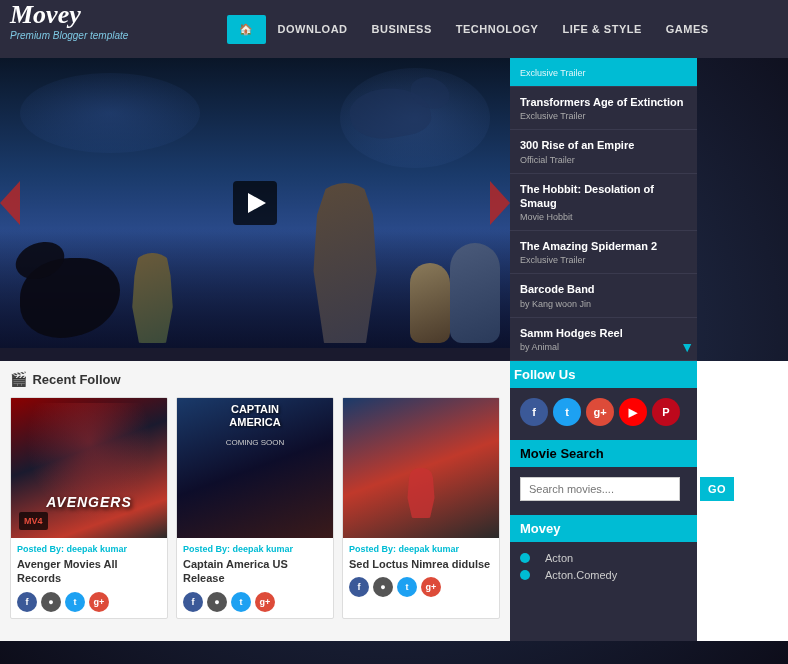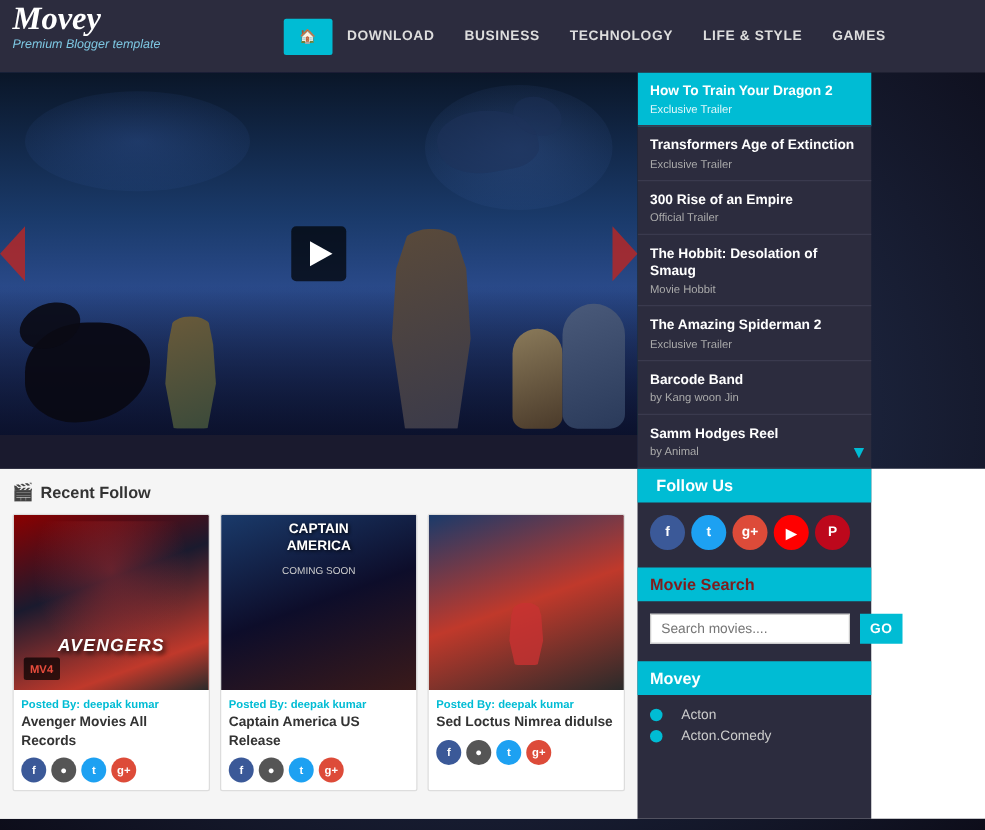--- a/index.html
+++ b/index.html
@@ -242,21 +242,21 @@
     .right-sidebar-bottom {
       width: 187px;
       background: #2c2c3e;
       padding: 10px;
     }
     .follow-us-title {
       background: #00bcd4;
       color: #fff;
       font-size: 13px;
       font-weight: bold;
-      padding: 6px 15px;
+      padding: 6px 4px;
       margin: -10px -10px 10px -10px;
       display: block;
     }
     .follow-icons {
       display: flex;
       gap: 5px;
       flex-wrap: wrap;
       margin-bottom: 14px;
     }
     .follow-icon {
@@ -272,30 +272,30 @@
       cursor: pointer;
     }
     .fi-fb { background: #3b5998; }
     .fi-tw { background: #1da1f2; }
     .fi-gp { background: #dd4b39; }
     .fi-yt { background: #ff0000; }
     .fi-pi { background: #bd081c; }
 
     .movie-search-title {
       background: #00bcd4;
-      color: #7f1d1d;
+      color: #000000;
       font-size: 13px;
       font-weight: bold;
       padding: 6px 10px;
       margin: 0 -10px 10px -10px;
       display: block;
     }
     .search-row {
       display: flex;
-      gap: 8px;
+      gap: 20px;
       margin-bottom: 14px;
     }
     .search-input {
       flex: 1;
       padding: 5px 8px;
       border: 1px solid #ccc;
       font-size: 11px;
       color: #999;
       background: #fff;
       outline: none;
@@ -426,21 +426,20 @@
 
       <div style="position:absolute;left:0;top:50%;transform:translateY(-50%);width:0;height:0;border-top:22px solid transparent;border-bottom:22px solid transparent;border-right:20px solid rgba(180,40,40,0.85);cursor:pointer;"></div>
 
       <div style="position:absolute;right:0;top:50%;transform:translateY(-50%);width:0;height:0;border-top:22px solid transparent;border-bottom:22px solid transparent;border-left:20px solid rgba(180,40,40,0.85);cursor:pointer;"></div>
     </div>
   </div>
 
   <div class="sidebar">
     <ul class="sidebar-list">
       <li class="sidebar-item active">
-        <div class="sidebar-item-title">How To Train Your Dragon 2</div>
         <div class="sidebar-item-sub">Exclusive Trailer</div>
       </li>
       <li class="sidebar-item">
         <div class="sidebar-item-title">Transformers Age of Extinction</div>
         <div class="sidebar-item-sub">Exclusive Trailer</div>
       </li>
       <li class="sidebar-item">
         <div class="sidebar-item-title">300 Rise of an Empire</div>
         <div class="sidebar-item-sub">Official Trailer</div>
       </li>

